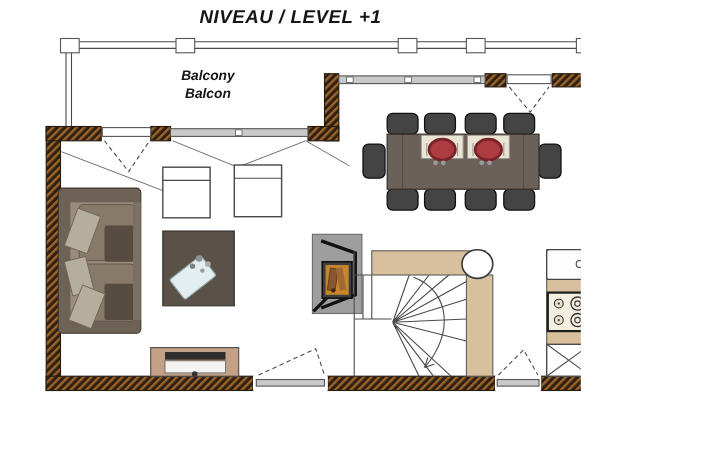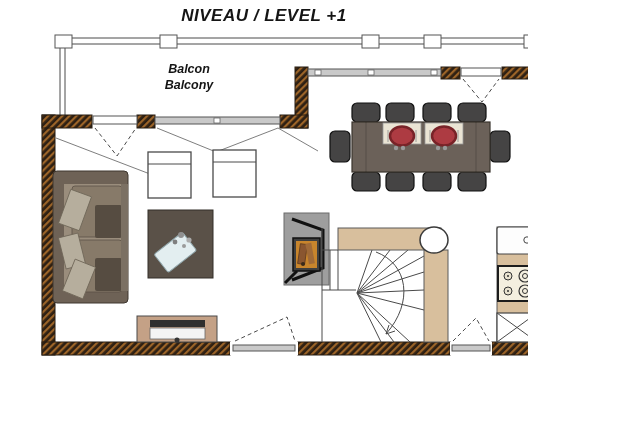--- a/index.html
+++ b/index.html
@@ -213,18 +213,18 @@
       <rect x="497" y="313" width="40" height="29" fill="#fff" stroke="#444" stroke-width="1.2"></rect>
       <path class="thin" d="M497,313 L537,342 M537,313 L497,342"></path>
     </g>
   </g>
 
   <polygon points="568,336 601,336 584,399" fill="#fff" stroke="#3a3a3a" stroke-width="1.6"></polygon>
 </svg>
 
 <div class="txt" id="plan-title">NIVEAU / LEVEL +1</div>
 <div class="txt" id="balcony-label">
+  <div>Balcony</div>
   <div>Balcon</div>
-  <div>Balcony</div>
 </div>
 <div class="txt" id="north-label">N</div>
 
 </div>
 
 </body></html>

